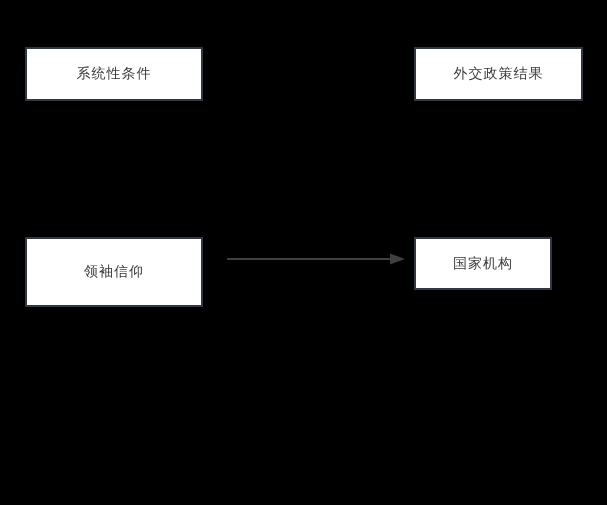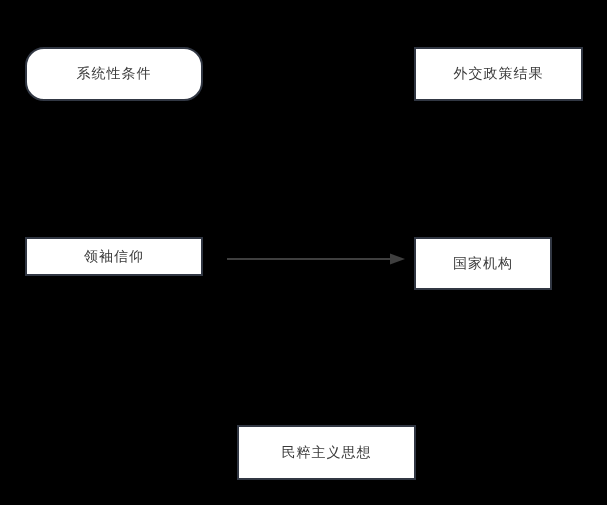--- a/index.html
+++ b/index.html
@@ -21,23 +21,23 @@
     border: 2px solid #313743;
     box-sizing: border-box;
     display: flex;
     align-items: center;
     justify-content: center;
     font-size: 14px;
     color: #3a3a3a;
     letter-spacing: 1px;
     white-space: nowrap;
   }
-  .node-systemic      { left: 25px;  top: 47px;  width: 178px; height: 54px; border-radius: 19px; }
+  .node-systemic      { left: 25px;  top: 47px;  width: 178px; height: 54px; }
   .node-fpoutcome     { left: 414px; top: 47px;  width: 169px; height: 54px; justify-content: center; }
-  .node-leader        { left: 25px;  top: 237px; width: 178px; height: 39px; }
+  .node-leader        { left: 25px;  top: 237px; width: 178px; height: 70px; }
   .node-institutions  { left: 414px; top: 237px; width: 138px; height: 53px; }
   .node-populist      { left: 237px; top: 425px; width: 179px; height: 55px; }
   .edge-svg {
     position: absolute;
     left: 227px;
     top: 249px;
     width: 180px;
     height: 20px;
     display: block;
   }
@@ -56,22 +56,19 @@
   </div>
 
   <div class="node node-leader">
     <span>领袖信仰</span>
   </div>
 
   <div class="node node-institutions">
     <span>国家机构</span>
   </div>
 
-  <div class="node node-populist">
-    <span>民粹主义思想</span>
-  </div>
 
   <svg class="edge-svg" viewBox="0 0 180 20" xmlns="http://www.w3.org/2000/svg">
     <line x1="0" y1="10" x2="164" y2="10" stroke="#3f3f3f" stroke-width="2"></line>
     <polygon points="163,4.5 178,10 163,15.5" fill="#3f3f3f"></polygon>
   </svg>
 
 </div>
 
 </body></html>

